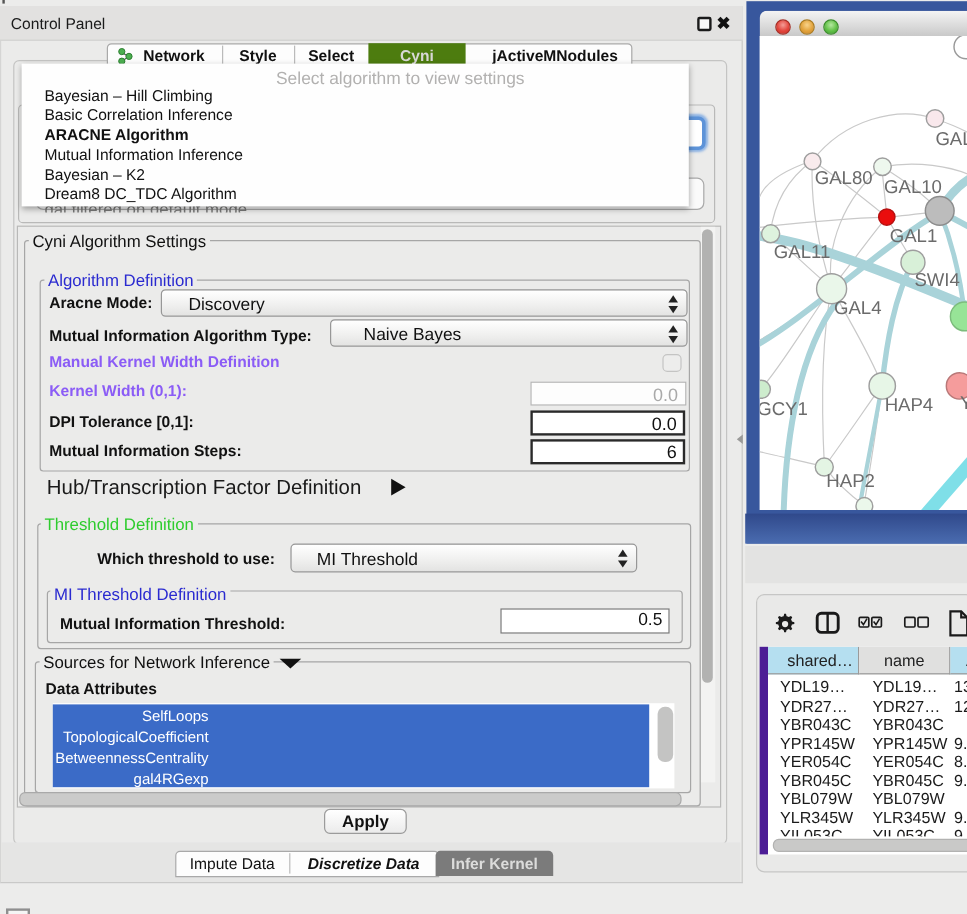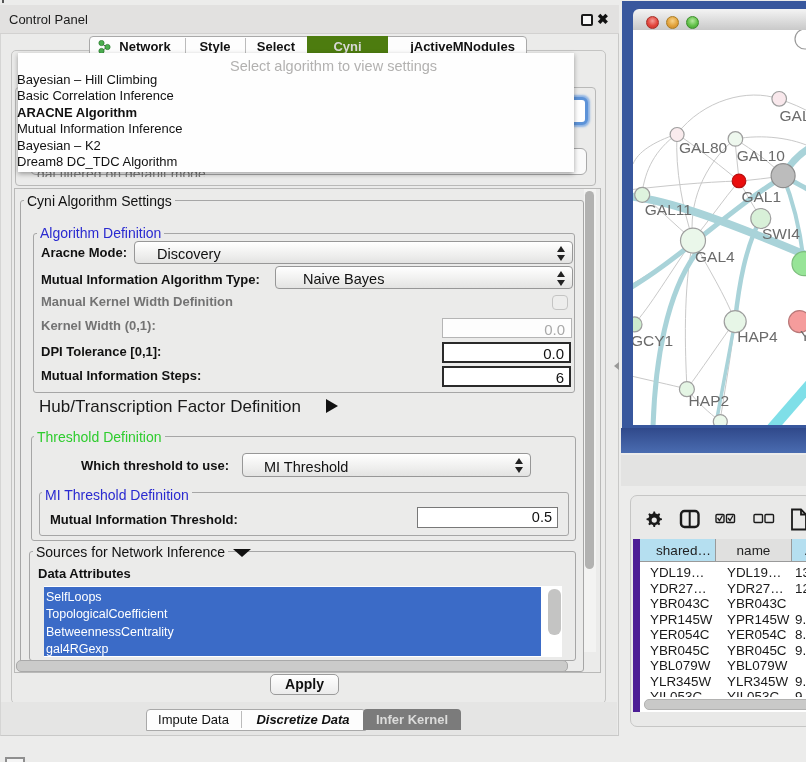--- a/index.html
+++ b/index.html
@@ -1,20 +1,20 @@
 <!DOCTYPE html>
 <html><head>
 <meta charset="utf-8">
 <style>
   html,body{margin:0;padding:0;}
   body{width:806px;height:762px;background:#ececeb;font-family:"Liberation Sans",sans-serif;overflow:hidden;position:relative;}
   .abs{position:absolute;}
   .b{font-weight:bold;}
   .lbl{position:absolute;font-size:13px;font-weight:bold;color:#111;white-space:nowrap;}
-  .dis{color:#737373;}
+  .dis{color:#8b5cf6;}
   .grp{position:absolute;border:1px solid #a6a6a6;border-radius:3px;}
   .gtitle{position:absolute;background:#ebebea;padding:0 3px;font-size:14px;white-space:nowrap;line-height:14px;}
   .combo{position:absolute;border:1px solid #979797;border-radius:4px;background:linear-gradient(#ffffff,#efefee 60%,#e3e3e2);font-size:13px;color:#111;}
   .combo .ctext{position:absolute;left:22px;top:4px;font-size:14.5px;}
   .spin{position:absolute;right:6px;top:50%;margin-top:-7px;width:10px;height:15px;}
   .spin:before{content:"";position:absolute;left:0.5px;top:0;border-left:4.5px solid transparent;border-right:4.5px solid transparent;border-bottom:6px solid #222;}
   .spin:after{content:"";position:absolute;left:0.5px;bottom:0;border-left:4.5px solid transparent;border-right:4.5px solid transparent;border-top:6px solid #222;}
   .field{position:absolute;background:#fff;border:2px solid #2a2a2a;font-size:15px;color:#111;text-align:right;}
   .field span{position:absolute;right:5px;top:1px;}
   .dfield{position:absolute;background:#fdfdfd;border:1px solid #b5b5b5;font-size:15px;color:#a9a9a9;}
@@ -53,21 +53,21 @@
 </div>
 
 <div class="abs" style="left:15px;top:87px;width:579px;height:97px;border:1px solid #b9b9b8;border-radius:4px;background:#ebebea;"></div>
 <div class="abs" style="left:30px;top:97px;width:552px;height:22px;border-radius:6px;background:#fff;border:3px solid #5d93d8;box-shadow:0 0 2px 1.5px rgba(110,160,225,0.75);"></div>
 <div class="abs" style="left:30px;top:148px;width:555px;height:25px;border-radius:6px;background:#fafafa;border:1px solid #a9a9a9;"></div>
 
 <div class="abs" style="left:37px;top:166px;width:350px;height:11px;overflow:hidden;font-size:14px;color:#7a7a79;">gal filtered on default mode</div>
 
 <div class="abs" style="left:18px;top:53px;width:556px;height:119px;background:#fefefe;box-shadow:0 2px 5px rgba(0,0,0,0.35);"></div>
 <div class="abs" style="left:194px;top:58px;font-size:14.5px;color:#b2b1b0;white-space:nowrap;margin-left:36px;">Select algorithm to view settings</div>
-<div class="abs" style="left:17px;top:72px;font-size:13px;color:#111;line-height:16.4px;">
+<div class="abs" style="left:17px;top:72px;font-size:13px;color:#111;line-height:16.4px;padding-left:20px;">
 Bayesian – Hill Climbing<br>
 Basic Correlation Inference<br>
 <span class="b">ARACNE Algorithm</span><br>
 Mutual Information Inference<br>
 Bayesian – K2<br>
 Dream8 DC_TDC Algorithm
 </div>
 
 <div class="abs" style="left:14px;top:188px;width:585px;height:483px;border:1px solid #b9b9b8;background:#ebebea;"></div>
 
@@ -129,21 +129,21 @@
     <span>0.5</span>
   </div>
 
 <div class="grp" style="left:29px;top:551px;width:545px;height:108px;"></div>
 <div class="gtitle" style="left:33px;top:545px;color:#111;">Sources for Network Inference</div>
 <div class="abs" style="left:233px;top:549px;width:0;height:0;border-left:9px solid transparent;border-right:9px solid transparent;border-top:8px solid #111;"></div>
 <div class="lbl" style="left:38px;top:566px;">Data Attributes</div>
 
 <div class="abs" style="left:44px;top:586px;width:518px;height:71px;background:#fff;"></div>
 <div class="abs" style="left:44px;top:587px;width:497px;height:69px;background:#3b6bc7;"></div>
-<div class="abs" style="left:46px;top:589px;font-size:12.5px;color:#fff;line-height:17.4px;">SelfLoops<br>TopologicalCoefficient<br>BetweennessCentrality<br>gal4RGexp</div>
+<div class="abs" style="left:46px;top:589px;font-size:12.5px;color:#fff;line-height:17.4px;text-align:right;">SelfLoops<br>TopologicalCoefficient<br>BetweennessCentrality<br>gal4RGexp</div>
 <div class="abs" style="left:548px;top:589px;width:13px;height:46px;background:#c4c4c3;border-radius:6px;"></div>
 
 <div class="abs" style="left:16px;top:660px;width:550px;height:10px;background:#cbcbca;border:1px solid #a9a9a9;border-radius:5px;"></div>
 
 <div class="abs" style="left:270px;top:674px;width:67px;height:19px;background:linear-gradient(#ffffff,#ebebeb);border:1px solid #9b9b9b;border-radius:5px;font-size:14px;font-weight:bold;color:#111;text-align:center;line-height:19px;">Apply</div>
 
 <div class="abs" style="left:1px;top:702px;width:616px;height:33px;background:#e5e5e4;"></div>
 
 <div id="bottabs" class="abs" style="left:146px;top:709px;height:21px;">
   <div class="abs" style="left:0;top:0;width:218px;height:20px;background:#fdfdfd;border:1px solid #a9a9a9;border-radius:4px 4px 0 0;"></div>

